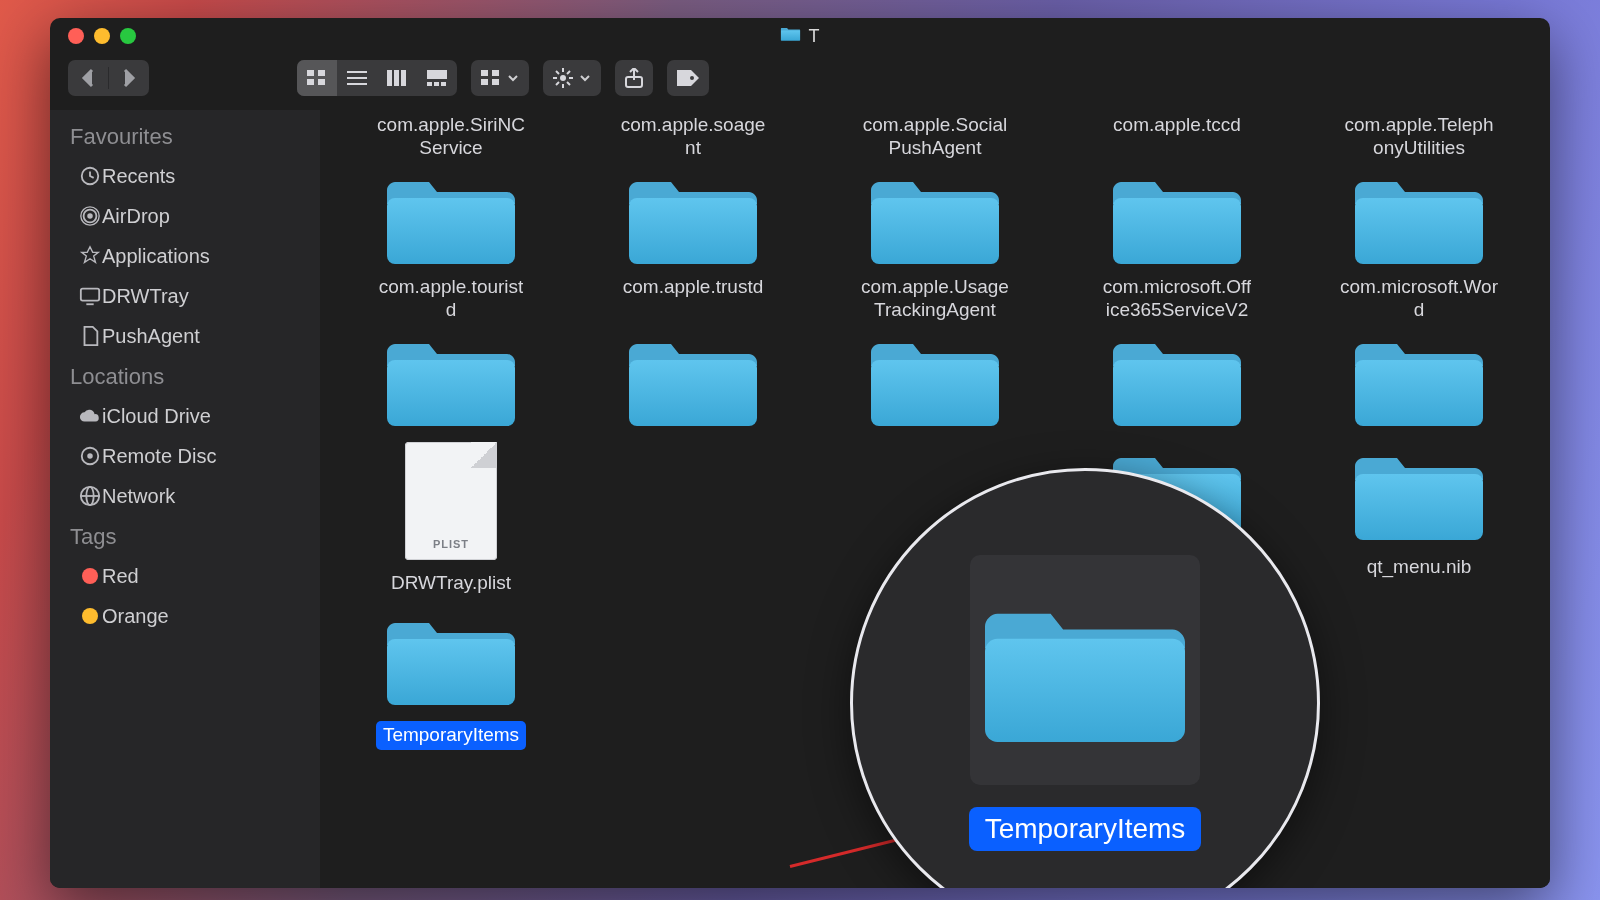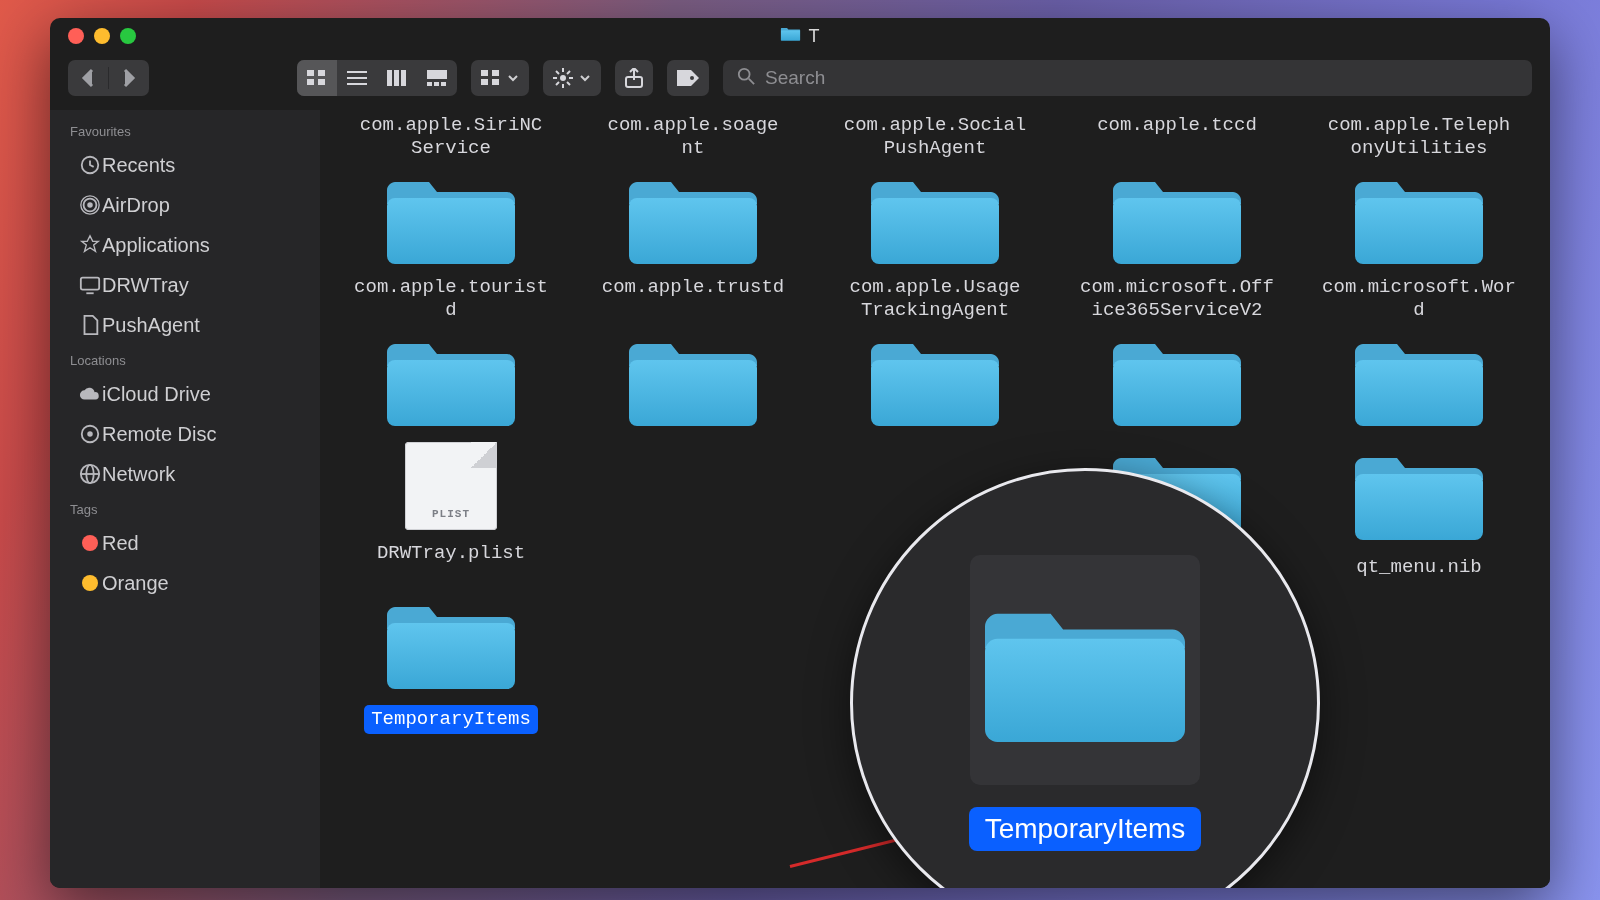--- a/index.html
+++ b/index.html
@@ -55,43 +55,43 @@
   background:#343436; border-radius:7px; height:36px; padding:0 14px;
 }
 .search svg{width:18px;height:18px; fill:#8e8e92;}
 .search input{ background:transparent; border:none; outline:none; color:#cfcfd2; font-size:19px; width:100%; }
 .search input::placeholder{ color:#8e8e92; }
 .body { flex:1; display:flex; min-height:0; }
 .sidebar {
   width: 270px; background:#262628; color:#cfcfd2; font-size:20px;
   padding: 6px 0 0 0; overflow-y:auto;
 }
-.section-title{ color:#8e8e92; font-size:13px; padding:8px 20px 6px; }
+.section-title{ color:#8e8e92; font-size:22px; padding:8px 20px 6px; }
 .item {
   display:flex; align-items:center; 
   padding: 8px 28px; cursor:pointer; white-space:nowrap;
 }
 .item .ic{ width:24px; height:24px; display:flex; align-items:center; justify-content:center; }
 .item .ic svg{ width:22px; height:22px; fill:#b8b8bd; }
 .tag-dot{ width:16px; height:16px; border-radius:50%; display:inline-block; }
 .content { flex:1; background:#1e1e1e; position:relative; overflow:hidden; }
 .grid {
   display:grid; grid-template-columns: repeat(5, 1fr);
-  gap: 8px 8px; padding: 4px 14px 30px 14px; font-family: Liberation Mono, monospace;
+  gap: 8px 8px; padding: 4px 14px 30px 14px;
 }
 .cell { display:flex; flex-direction:column; align-items:center; text-align:center; }
 .label-top {
   color:#d7d7dc; font-size:19px; line-height:1.2; height:48px;
   display:flex; align-items:flex-start; justify-content:center;
   white-space:pre-line; overflow:hidden;
 }
 .thumb { width:128px; height:100px; margin-top:6px; position:relative; }
 .folder svg{ width:128px; height:100px; }
 .doc {
-  width:92px; height:88px; background:#f2f3f5; border-radius:4px;
+  width:92px; height:118px; background:#f2f3f5; border-radius:4px;
   position:relative; box-shadow: inset 0 0 0 1px #d0d1d5;
   margin-top:4px;
 }
 .doc::after{
   content:""; position:absolute; right:0; top:0; width:26px; height:26px;
   background:linear-gradient(135deg,#f2f3f5 50%, #cfd0d4 50%);
 }
 .doc .plist{
   position:absolute; bottom:10px; left:50%; transform:translateX(-50%);
   font-size:11px; letter-spacing:1px; color:#7c7f86; font-weight:600;
@@ -245,27 +245,20 @@
         </button>
     </div>
     <div class="seg">
       <button>
           <svg width="22" height="16" viewBox="0 0 22 16">
             <path class="tool-ic" d="M0 0h14l8 8-8 8H0z"></path>
             <circle cx="15" cy="8" r="2" fill="#3a3a3c"></circle>
           </svg>
         </button>
     </div>
-    <div class="search">
-      <span><svg viewBox="0 0 20 20">
-            <circle cx="8" cy="8" r="6" fill="none" stroke="#8e8e92" stroke-width="2"></circle>
-            <line x1="13" y1="13" x2="19" y2="19" stroke="#8e8e92" stroke-width="2"></line>
-          </svg></span>
-      <input placeholder="Search" style="">
-    </div>
   </div>
 
   <div class="body">
     <div class="sidebar">
       <div class="section-title">Favourites</div>
       <div class="item">
           <span class="ic">
             <svg viewBox="0 0 24 24">
               <circle cx="12" cy="12" r="9" fill="none" stroke="#b8b8bd" stroke-width="2"></circle>
               <path d="M12 7v5l4 2" fill="none" stroke="#b8b8bd" stroke-width="2"></path>

